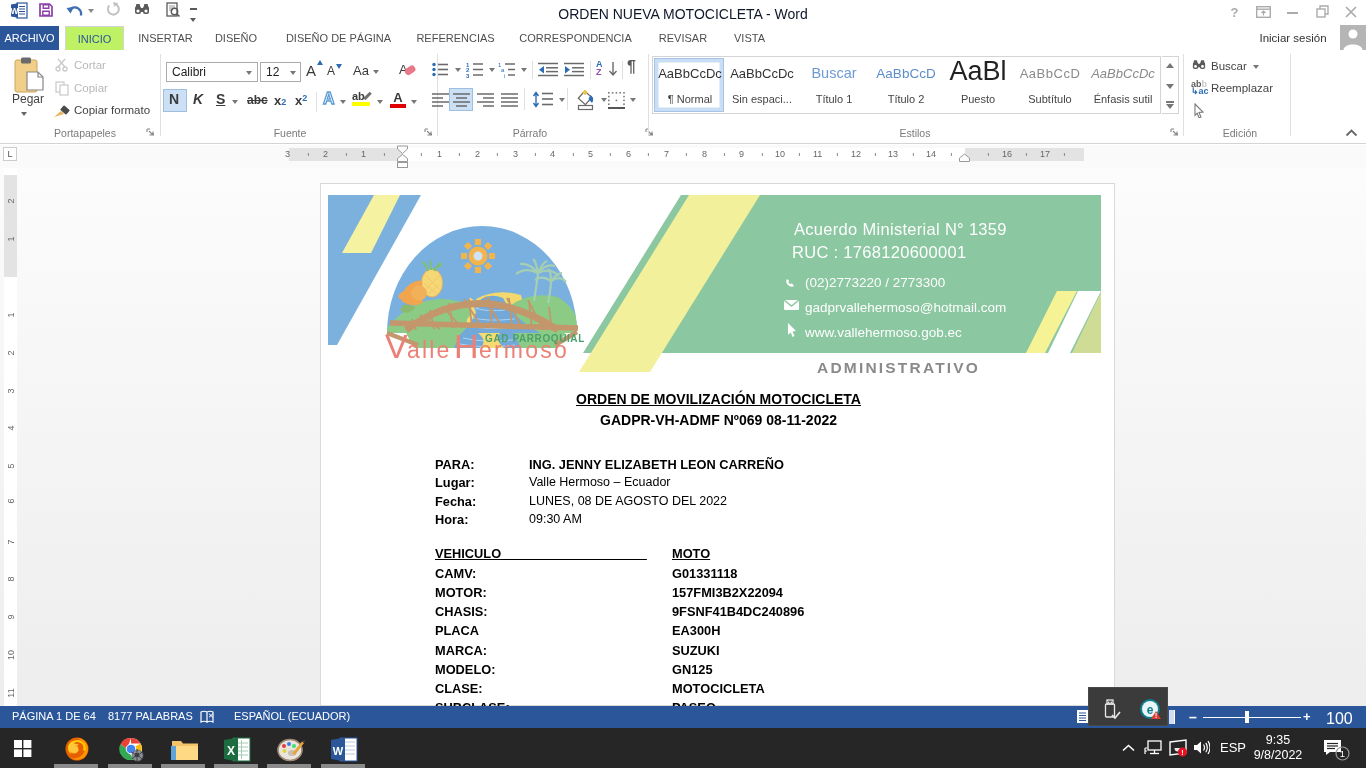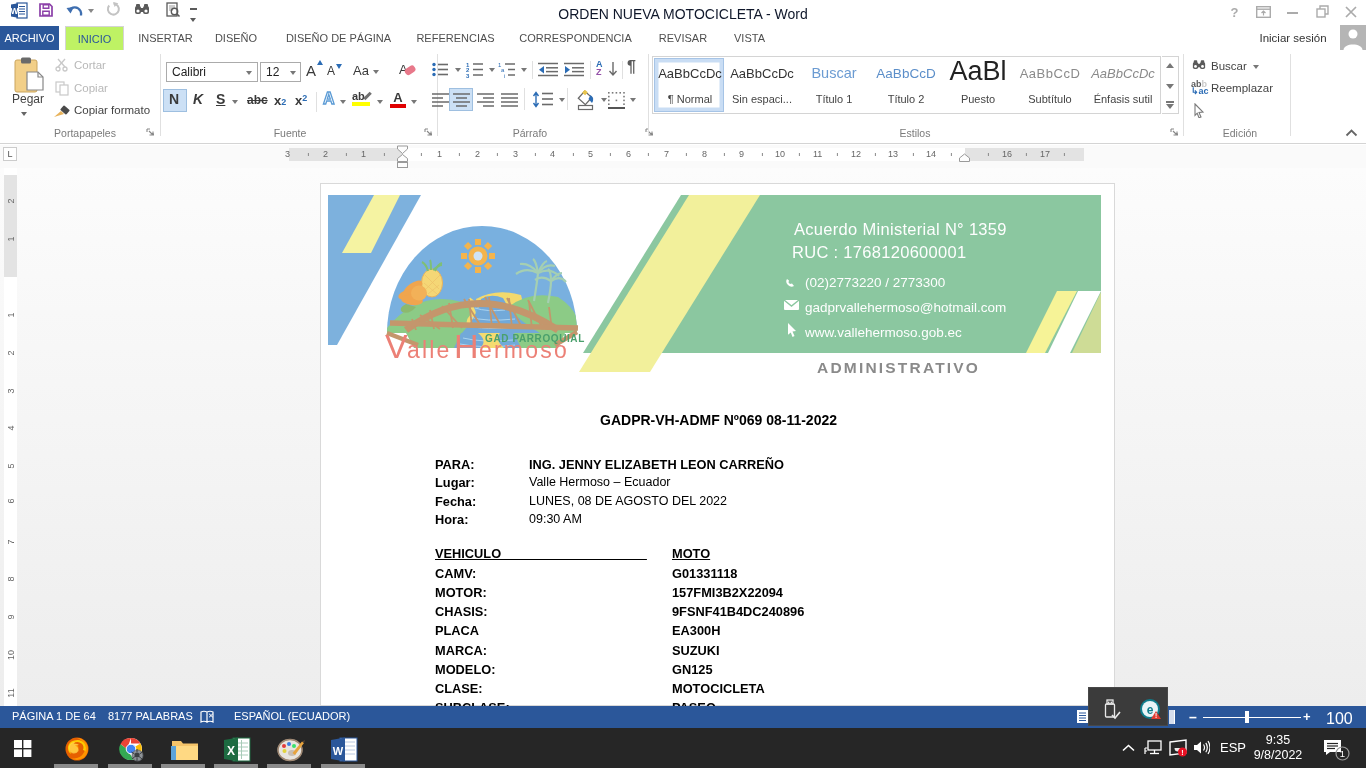--- a/index.html
+++ b/index.html
@@ -576,20 +576,21 @@
 
         <g fill="#ec8076" font-family="Liberation Sans">
           <text x="57" y="163" font-size="34">V</text>
           <text x="79" y="163" font-size="23" letter-spacing="2.2">alle</text>
           <text x="126" y="163" font-size="34">H</text>
           <text x="151" y="163" font-size="23" letter-spacing="2.2">ermoso</text>
         </g>
         <text x="157" y="147" font-size="10" font-weight="bold" fill="#4aa06c" letter-spacing="0.6" font-family="Liberation Sans">GAD PARROQUIAL</text>
         <text x="489" y="178" font-size="15.5" font-weight="bold" fill="#8a8a8a" letter-spacing="2.2" font-family="Liberation Sans">ADMINISTRATIVO</text>
       </svg>
+      <div class="doctxt abs" style="left:0;width:795px;top:207px;text-align:center;font-size:14px;"><span style="text-decoration:underline;">ORDEN DE MOVILIZACIÓN MOTOCICLETA</span></div>
       <div class="doctxt abs" style="left:0;width:795px;top:228px;text-align:center;font-size:14px;">GADPR-VH-ADMF Nº069 08-11-2022</div>
       <div class="doctxt abs" style="left:114px;top:273px;">PARA:</div>
         <div class="doctxt abs" style="left:208px;top:273px;">ING. JENNY ELIZABETH  LEON CARREÑO</div>
       <div class="doctxt abs" style="left:114px;top:291px;">Lugar:</div>
         <div class="doctxt abs reg" style="left:208px;top:291px;">Valle Hermoso – Ecuador</div>
       <div class="doctxt abs" style="left:114px;top:310px;">Fecha:</div>
         <div class="doctxt abs reg" style="left:208px;top:310px;">LUNES, 08 DE AGOSTO DEL 2022</div>
       <div class="doctxt abs" style="left:114px;top:328px;">Hora:</div>
         <div class="doctxt abs reg" style="left:208px;top:328px;">09:30  AM</div>
       <div class="doctxt abs" style="left:114px;top:362px;"><span style="text-decoration:underline;">VEHICULO&nbsp;&nbsp;&nbsp;&nbsp;&nbsp;&nbsp;&nbsp;&nbsp;&nbsp;&nbsp;&nbsp;&nbsp;&nbsp;&nbsp;&nbsp;&nbsp;&nbsp;&nbsp;&nbsp;&nbsp;&nbsp;&nbsp;&nbsp;&nbsp;&nbsp;&nbsp;&nbsp;&nbsp;&nbsp;&nbsp;&nbsp;&nbsp;&nbsp;&nbsp;&nbsp;&nbsp;&nbsp;&nbsp;&nbsp;&nbsp;&nbsp;</span></div>

